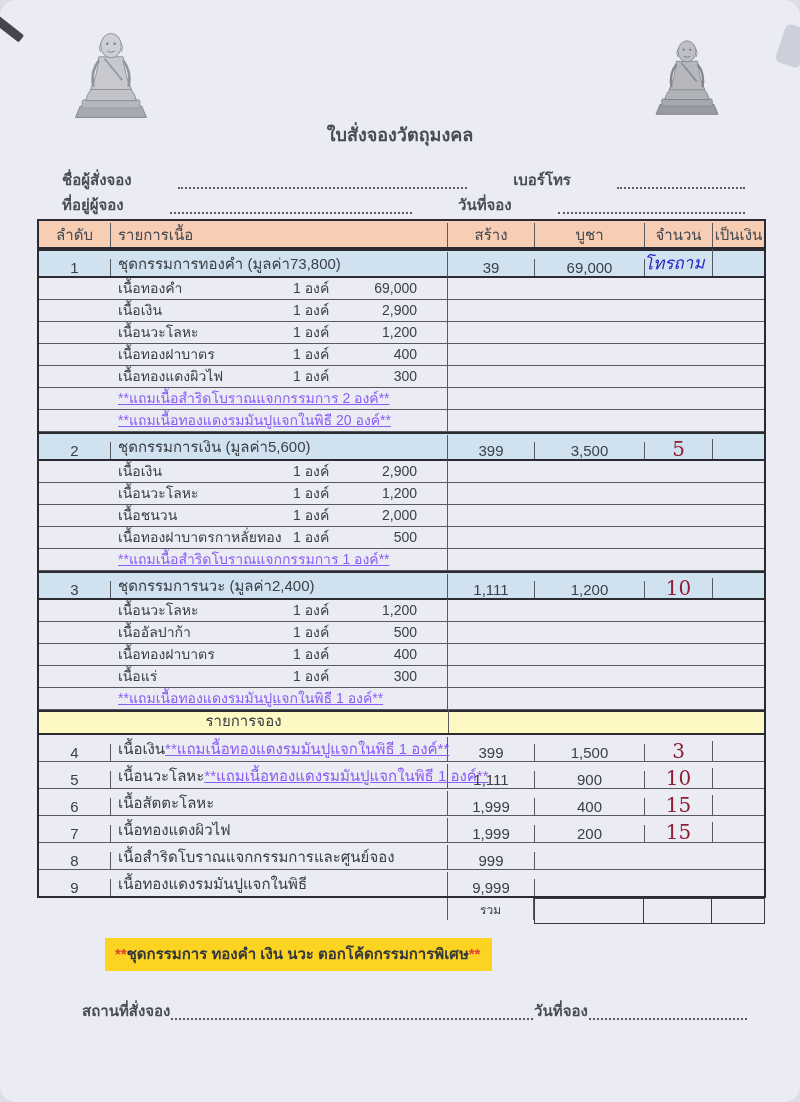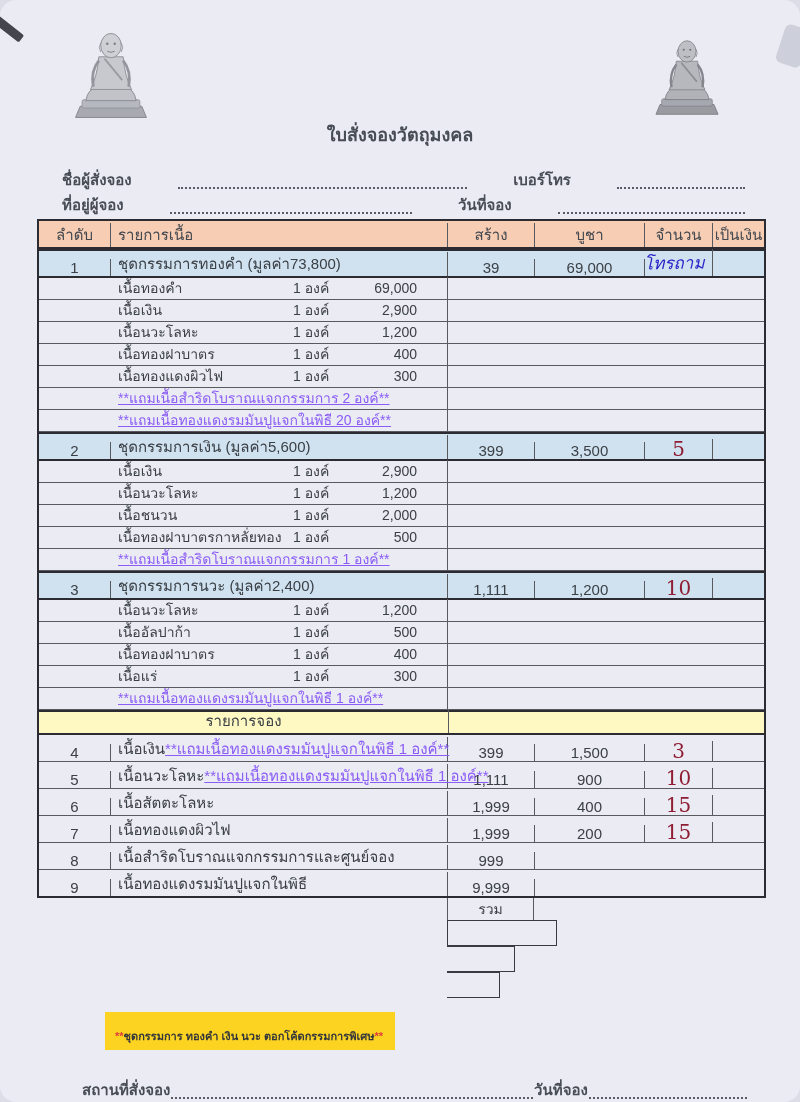--- a/index.html
+++ b/index.html
@@ -50,29 +50,29 @@
 
   .i-name{flex:1;text-align:left;}
   .i-unit{width:62px;text-align:left;}
   .i-val{width:62px;text-align:right;}
   .i-sp{width:30px;}
   .bonus{color:#8b5cf6;text-decoration:underline;}
   .hand-red{font-family:"DejaVu Serif",serif;color:#8f1d33;font-size:20px;line-height:1;}
   .hand-blue{font-family:"DejaVu Serif",serif;font-style:italic;color:#2b24c8;
     font-size:17px;margin-left:-8px;transform:rotate(-1deg);}
 
-  .total-strip{display:flex;margin-left:447px;align-items:flex-start;font-size:14px;flex-direction:column;}
+  .total-strip{display:flex;margin-left:447px;align-items:flex-start;font-size:12px;}
   .ts-label{width:87px;height:22px;display:flex;align-items:center;justify-content:center;
     border-left:1px solid #595a60;border-right:1px solid #595a60;box-sizing:border-box;}
   .ts-box{height:26px;border:1px solid #3a3a40;box-sizing:border-box;border-left:none;}
   .ts-box.first{border-left:1px solid #3a3a40;}
   .tb1{width:110px;} .tb2{width:68px;} .tb3{width:53px;}
 
   .footnote{display:inline-block;margin:14px 0 0 105px;background:#fbd320;
-    padding:15px 12px 5px 10px;font-size:11px;font-weight:bold;color:#33363c;}
+    padding:4px 12px 5px 10px;font-size:15px;font-weight:bold;color:#33363c;}
   .footnote .ast{color:#e23b3b;}
 
   .placeline{display:flex;align-items:flex-end;margin:30px 52px 0 82px;
     font-size:15px;font-weight:bold;color:#474c55;height:22px;}
 </style>
 </head>
 <body>
 
 <div class="sheet">
 

